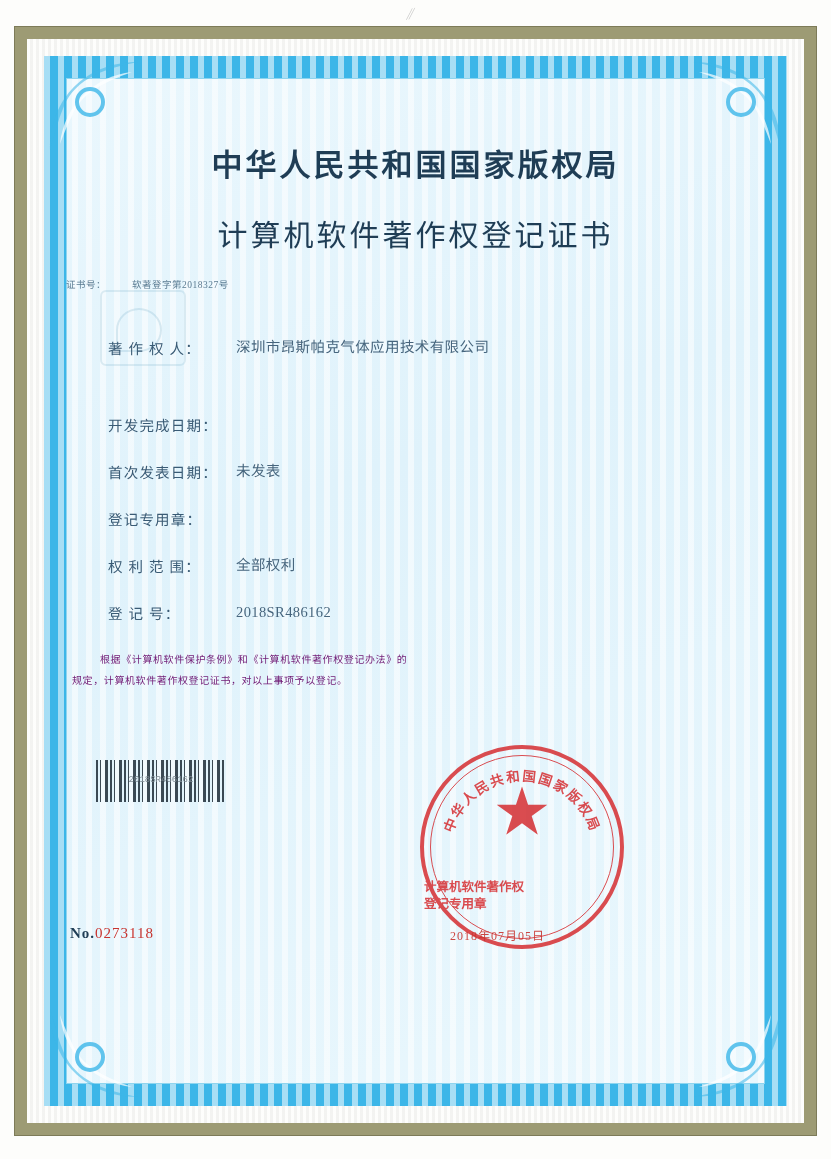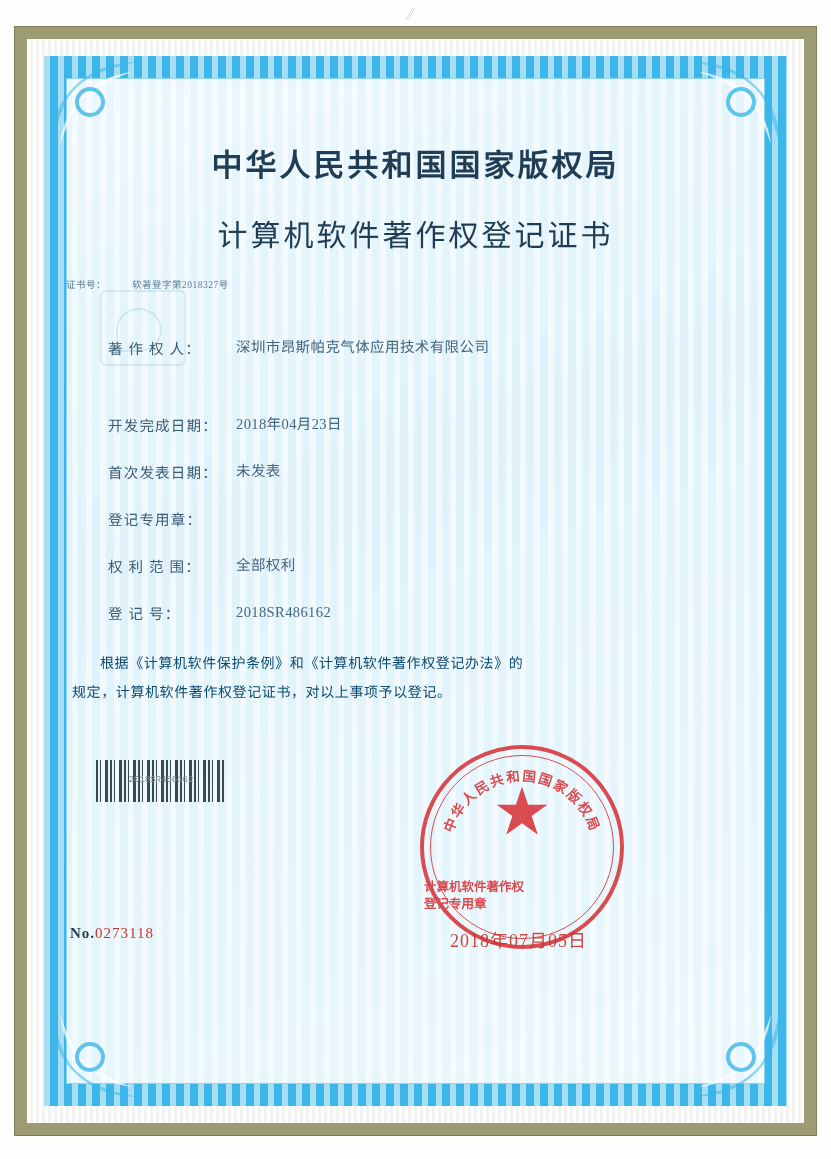--- a/index.html
+++ b/index.html
@@ -155,23 +155,23 @@
   }
   .field-value .line2 { display: block; }
 
   .gap-a { height: 30px; }
   .gap-b { height: 34px; }
 
   .fields-lower .field-row { margin-bottom: 26px; }
 
   .statement {
     margin-top: 18px;
-    font-size: 14px;
+    font-size: 10px;
     line-height: 2.1;
-    color: #0c4a6e;
+    color: #701a75;
     letter-spacing: 0.6px;
     padding-left: 6px;
   }
   .statement p { margin: 0; }
   .statement .indent { text-indent: 28px; }
 
   
   .watermark {
     position: absolute;
     left: 34px;
@@ -286,21 +286,21 @@
     font-size: 15px;
     color: #c8342f;
     letter-spacing: 1px;
     font-family: "Liberation Serif", serif;
   }
   .footer-no .no-label { color: #1f3d55; font-weight: bold; }
   .footer-date {
     position: absolute;
     left: 450px;
     top: 926px;
-    font-size: 18px;
+    font-size: 12px;
     color: #c8342f;
     letter-spacing: 1px;
     opacity: 0.9;
   }
 
   
   .pencil-mark {
     position: absolute;
     left: 408px;
     top: 2px;
@@ -371,21 +371,20 @@
       <div class="field-row">
         <div class="field-label tight">著 作 权 人：</div>
         <div class="field-value">深圳市昂斯帕克气体应用技术有限公司</div>
       </div>
 
       <div class="gap-b"></div>
 
       <div class="fields-lower">
         <div class="field-row">
           <div class="field-label tight">开发完成日期：</div>
-          <div class="field-value">2018年04月23日</div>
         </div>
         <div class="field-row">
           <div class="field-label tight">首次发表日期：</div>
           <div class="field-value">未发表</div>
         </div>
         <div class="field-row">
           <div class="field-label tight">登记专用章：</div>
         </div>
         <div class="field-row">
           <div class="field-label tight">权 利 范 围：</div>

